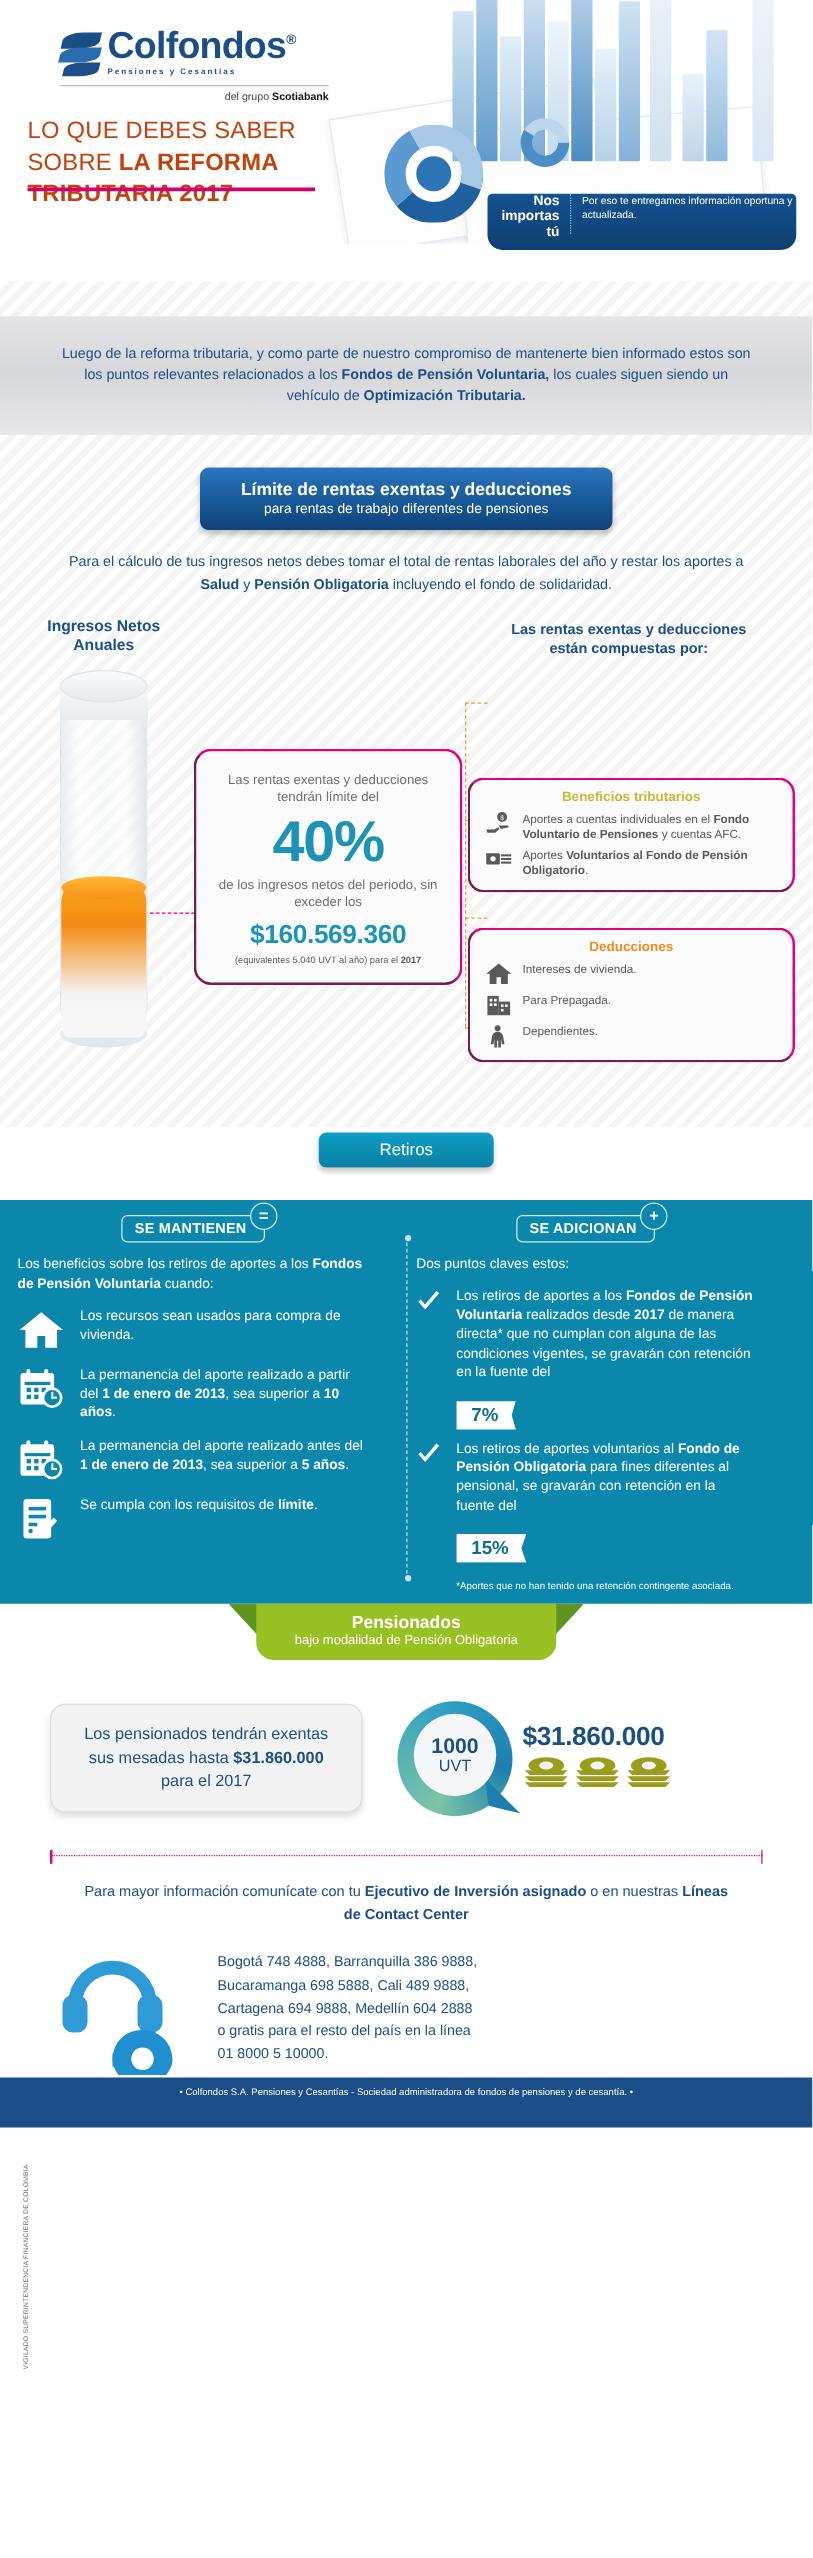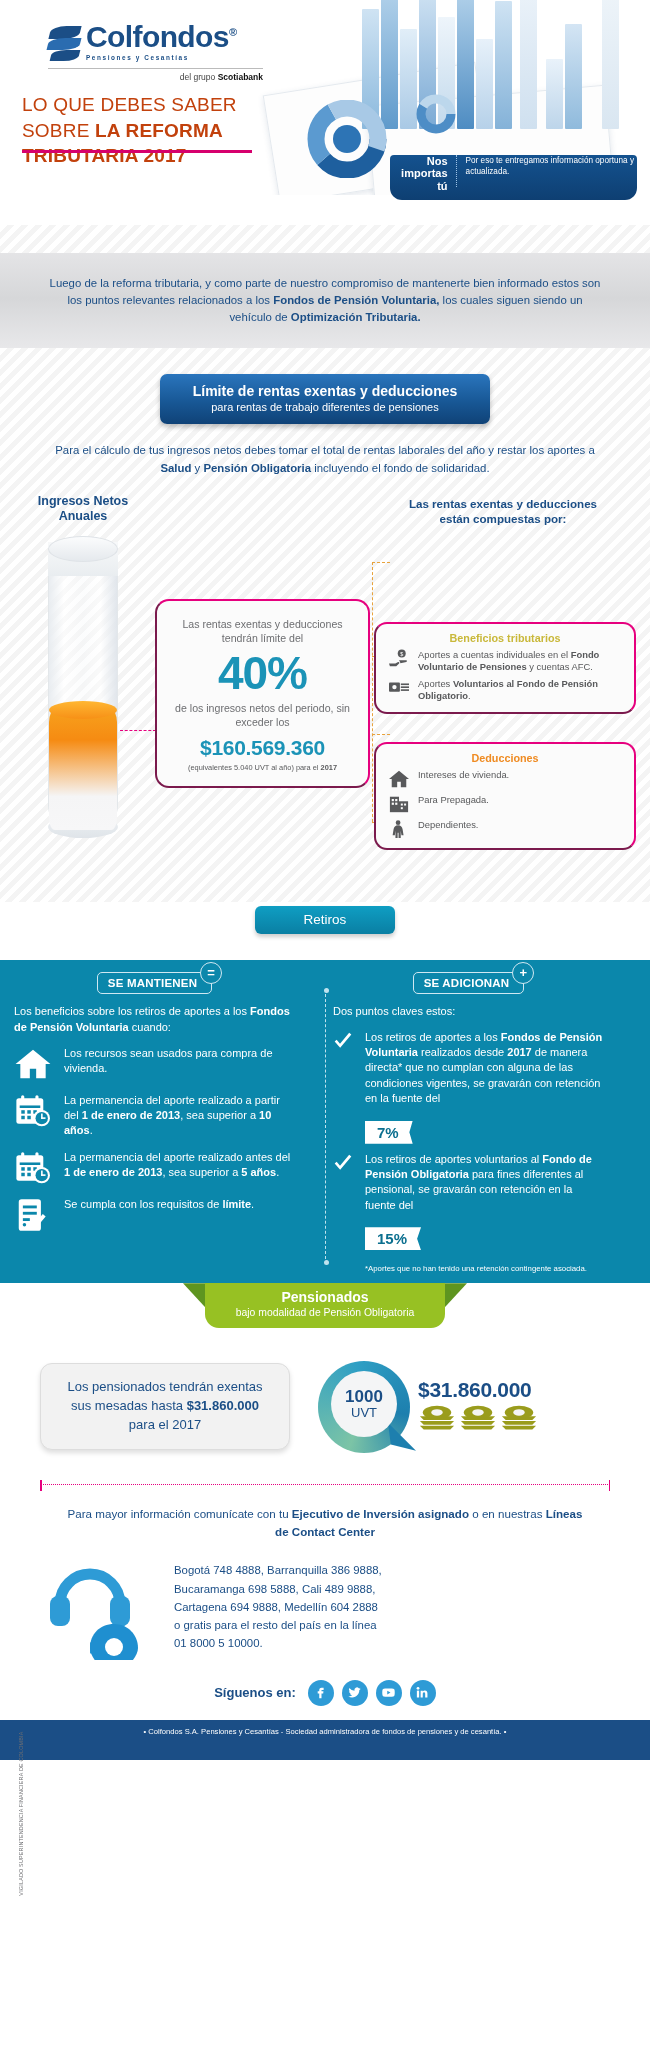--- a/index.html
+++ b/index.html
@@ -620,41 +620,16 @@
       <div>Bogotá 748 4888, Barranquilla 386 9888,</div>
       <div>Bucaramanga 698 5888, Cali 489 9888,</div>
       <div>Cartagena 694 9888, Medellín 604 2888</div>
       <div>o gratis para el resto del país en la línea</div>
       <div>01 8000 5 10000.</div>
     </div>
   </div>
 
   <div class="vert-note">VIGILADO SUPERINTENDENCIA FINANCIERA DE COLOMBIA</div>
 
-  <div class="follow">
-    <span class="follow-label">Síguenos en:</span>
-    <span class="soc">
-        <svg viewBox="0 0 24 24">
-          <path d="M14 8h3V4.5h-3.3C10.9 4.5 10 6.3 10 8.2V10H7.5v3.5H10V21h3.6v-7.5h2.7l.4-3.5h-3.1V8.6c0-.5.3-.6.4-.6z"></path>
-        </svg>
-      </span>
-    <span class="soc">
-        <svg viewBox="0 0 24 24">
-          <path d="M22 5.8a7.6 7.6 0 0 1-2.3.7 4 4 0 0 0 1.8-2.2 8 8 0 0 1-2.6 1A4 4 0 0 0 12 9a11.4 11.4 0 0 1-8.3-4.2 4 4 0 0 0 1.3 5.4c-.7 0-1.3-.2-1.8-.5a4 4 0 0 0 3.2 3.9 4 4 0 0 1-1.8.1 4 4 0 0 0 3.7 2.8A8 8 0 0 1 2 18.2 11.3 11.3 0 0 0 8.2 20c7.4 0 11.5-6.2 11.5-11.5v-.5A8 8 0 0 0 22 5.8z"></path>
-        </svg>
-      </span>
-    <span class="soc">
-        <svg viewBox="0 0 24 24">
-          <path d="M21.6 7.6a2.5 2.5 0 0 0-1.8-1.8C18.2 5.4 12 5.4 12 5.4s-6.2 0-7.8.4A2.5 2.5 0 0 0 2.4 7.6 26 26 0 0 0 2 12a26 26 0 0 0 .4 4.4 2.5 2.5 0 0 0 1.8 1.8c1.6.4 7.8.4 7.8.4s6.2 0 7.8-.4a2.5 2.5 0 0 0 1.8-1.8A26 26 0 0 0 22 12a26 26 0 0 0-.4-4.4zM10 15V9l5.2 3z"></path>
-        </svg>
-      </span>
-    <span class="soc">
-        <svg viewBox="0 0 24 24">
-          <rect x="3" y="9" width="3.6" height="11"></rect>
-          <circle cx="4.8" cy="5.3" r="2.2"></circle>
-          <path d="M9 9h3.4v1.5a3.7 3.7 0 0 1 3.3-1.8c3.5 0 4.2 2.3 4.2 5.3V20h-3.6v-5.3c0-1.3 0-3-1.8-3s-2.1 1.4-2.1 2.9V20H9z"></path>
-        </svg>
-      </span>
-  </div>
 
   <div class="footbar">• Colfondos S.A. Pensiones y Cesantías - Sociedad administradora de fondos de pensiones y de cesantía. •</div>
 
 </div>
 
 </body></html>

